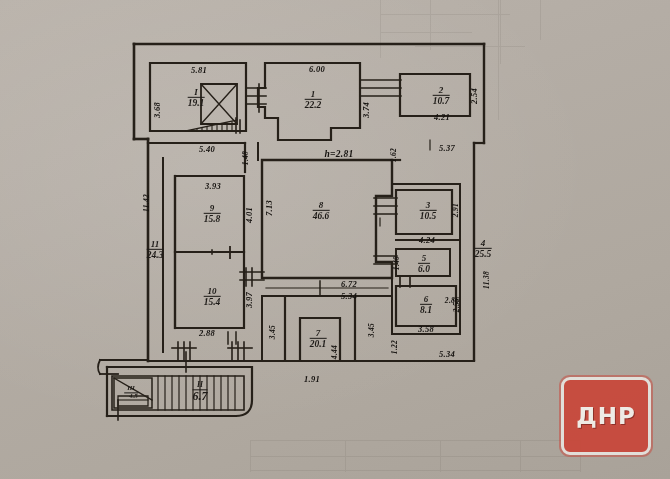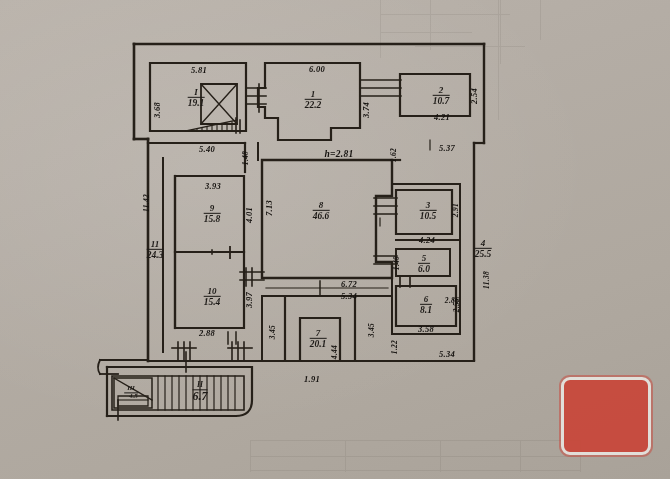--- a/index.html
+++ b/index.html
@@ -263,15 +263,16 @@
   <div class="dim v small" style="left:272px;top:332px;">3.45</div>
   <div class="dim v small" style="left:371px;top:330px;">3.45</div>
   <div class="dim v small" style="left:334px;top:352px;">4.44</div>
   <div class="dim h" style="left:426px;top:329px;">3.58</div>
   <div class="dim v small" style="left:394px;top:347px;">1.22</div>
   <div class="dim h" style="left:447px;top:354px;">5.34</div>
   <div class="dim h" style="left:207px;top:333px;">2.88</div>
   <div class="dim h" style="left:312px;top:379px;">1.91</div>
 
   <div class="logo">
+    <span>ДНР</span>
   </div>
 
 </div>
 
 </body></html>

